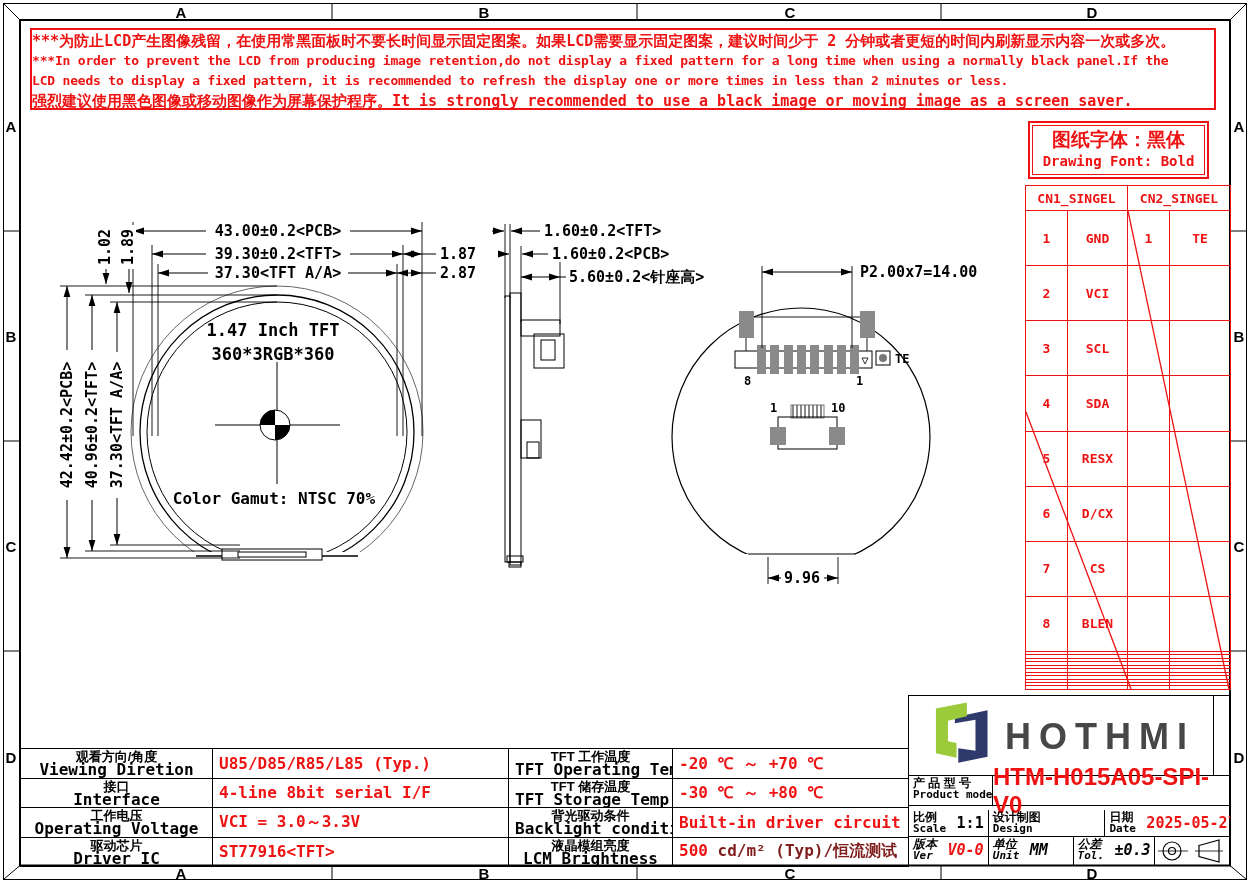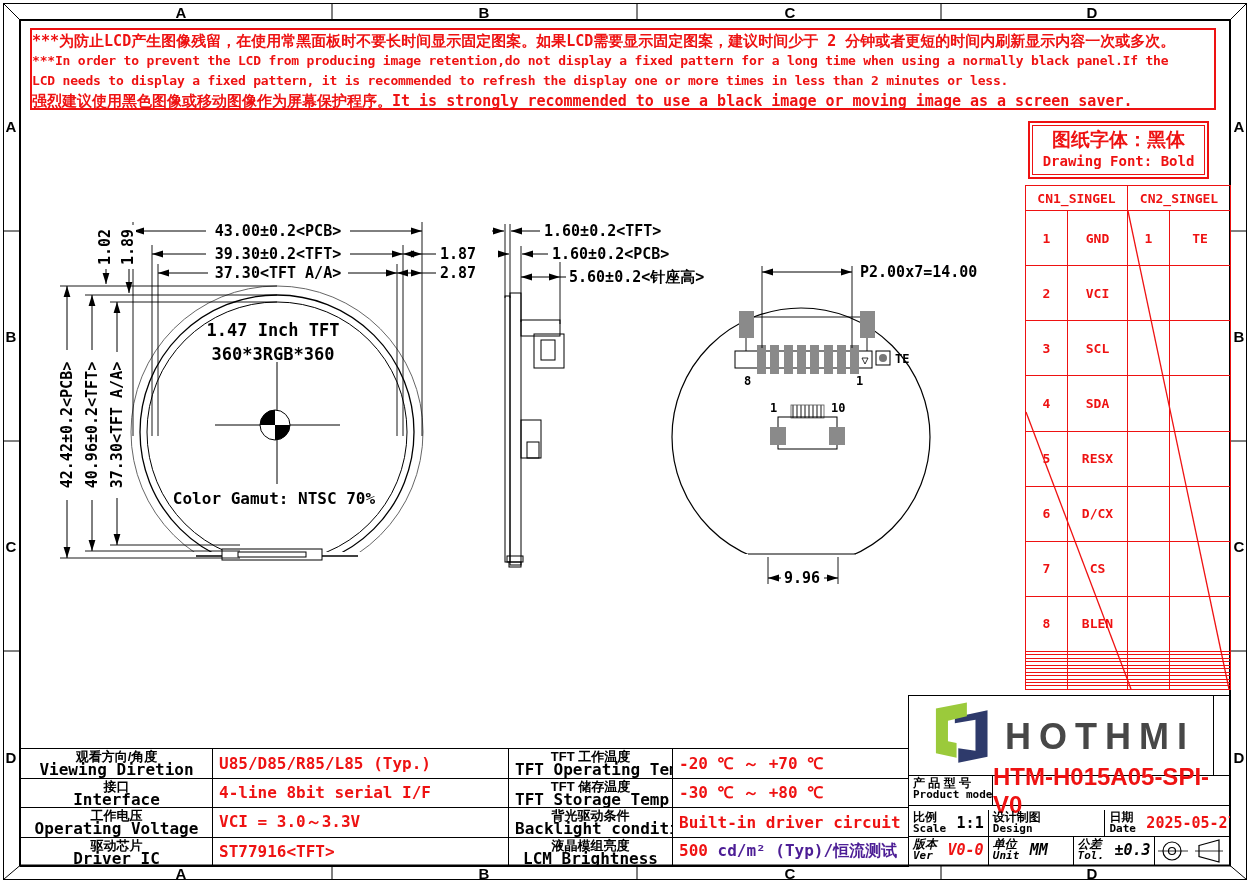--- a/index.html
+++ b/index.html
@@ -44,21 +44,21 @@
   .pin-table td{font-size:13px;}
   .pin-table .pt-diag{position:absolute;left:0;top:0;pointer-events:none;}
 
   
   .spec{position:absolute;left:20px;top:748px;width:888px;height:118px;border-collapse:collapse;table-layout:fixed;}
   .spec td{border:1.5px solid #000;vertical-align:middle;padding:1px 6px;height:29.5px;overflow:hidden;}
   .spec .lab{line-height:13px;white-space:nowrap;text-align:center;}
   .spec .lab .cn{font-size:13px;font-weight:600;}
   .spec .lab .en{font-size:16px;font-family:"DejaVu Sans Mono","Liberation Mono",monospace;font-weight:700;}
   .spec .val{color:var(--red);font-family:"DejaVu Sans Mono","Liberation Mono",monospace;font-weight:700;font-size:16px;white-space:nowrap;}
-  .spec .val .blk{color:#4c1d95;}
+  .spec .val .blk{color:#7f1d1d;}
 
   
   .tblock{position:absolute;left:908px;top:695px;width:322px;height:171px;border-left:1.5px solid #000;border-top:1.5px solid #000;font-family:"Liberation Sans",sans-serif;}
   .tb-row{position:relative;border-bottom:1.5px solid #000;}
   .tb-logo{height:80px;}
   .tb-brand{position:absolute;left:96px;top:20px;font-size:36px;font-weight:700;letter-spacing:8px;color:var(--brand-gray);font-family:"Liberation Sans",sans-serif;}
   .tb-logo-div{position:absolute;left:304px;top:0;width:0;height:80px;border-left:1px solid #000;}
   .tb-product{height:30px;display:flex;}
   .tb-cell{border-right:1.5px solid #000;padding:1px 4px;line-height:12px;white-space:nowrap;overflow:hidden;}
   .tb-cell:last-child{border-right:none;}

